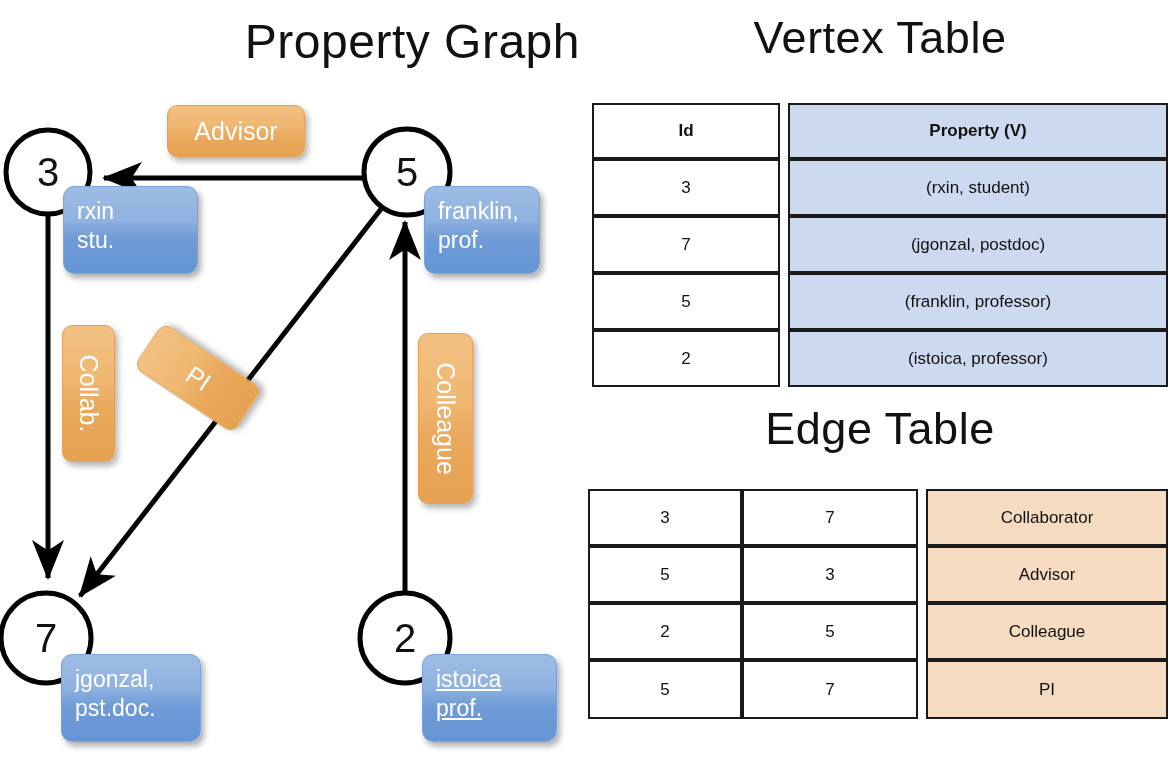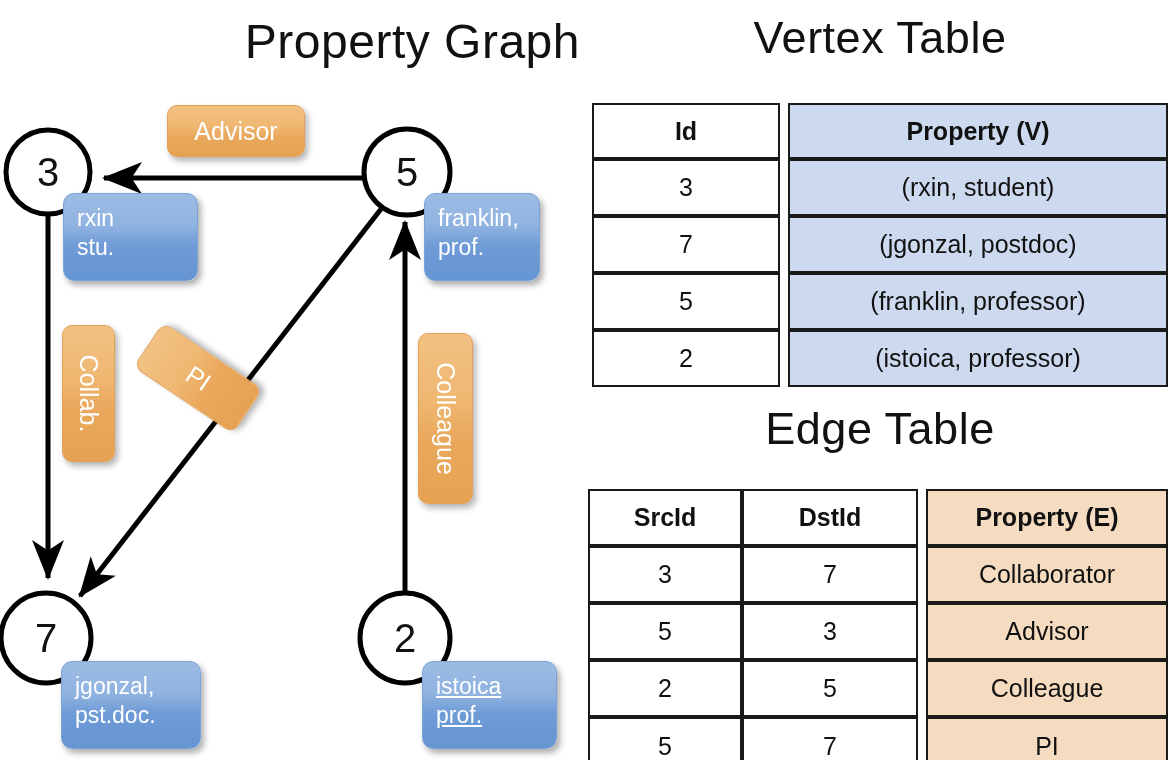--- a/index.html
+++ b/index.html
@@ -42,21 +42,20 @@
     position:absolute;
     border-radius:11px;
     color:#ffffff;
     font-size:23px;
     line-height:1.26;
     padding:10px 13px;
     box-sizing:border-box;
     box-shadow:3px 4px 6px rgba(0,0,0,.33);
     background:linear-gradient(180deg,#9dbce4 0%,#8fb2e0 38%,#6f9bd6 60%,#6595d3 100%);
     border:1px solid #7aa3d8;
-    margin-top:7px;
   }
 
   
   .ebox{
     position:absolute;
     border-radius:10px;
     color:#ffffff;
     font-size:25px;
     box-sizing:border-box;
     box-shadow:3px 4px 6px rgba(0,0,0,.3);
@@ -83,21 +82,21 @@
   table.gtbl{
     position:absolute;
     border-collapse:separate;
     border-spacing:0;
     table-layout:fixed;
   }
   table.gtbl td{
     border:2px solid #1a1a1a;
     text-align:center;
     vertical-align:middle;
-    font-size:25px;
+    font-size:17px;
     color:#111;
     font-weight:300;
     padding:0;
   }
   table.gtbl td.hdr{font-weight:bold;}
   td.blue{background:#ccd9ee;}
   td.orange{background:#f5dcc0;}
   .colgap{border:none !important;background:transparent !important;}
 </style>
 </head>
@@ -205,26 +204,20 @@
 
   <table class="gtbl" style="left:588px; top:489px; width:580px;">
     <colgroup>
       <col style="width:154px">
         <col style="width:176px">
         <col style="width:8px">
         <col style="width:242px">
     </colgroup>
     <tbody>
       <tr>
-        <td class="hdr" style="height:53px;">SrcId</td>
-        <td class="hdr">DstId</td>
-        <td class="colgap"></td>
-        <td class="hdr orange">Property (E)</td>
-      </tr>
-      <tr>
         <td style="height:53px;">3</td>
         <td>7</td>
         <td class="colgap"></td>
         <td class="orange">Collaborator</td>
       </tr>
       <tr>
         <td style="height:53px;">5</td>
         <td>3</td>
         <td class="colgap"></td>
         <td class="orange">Advisor</td>

